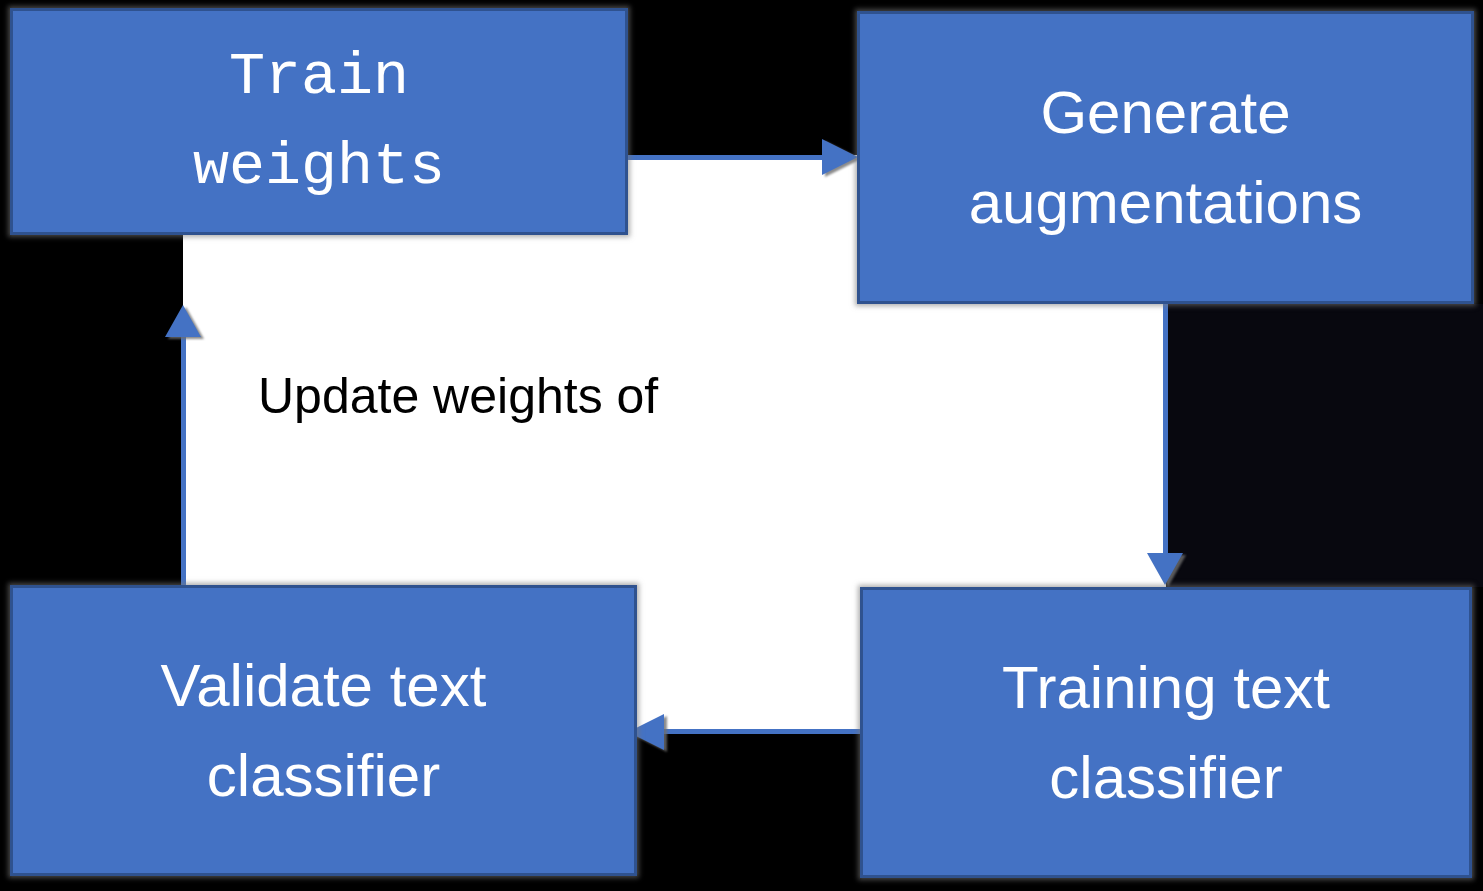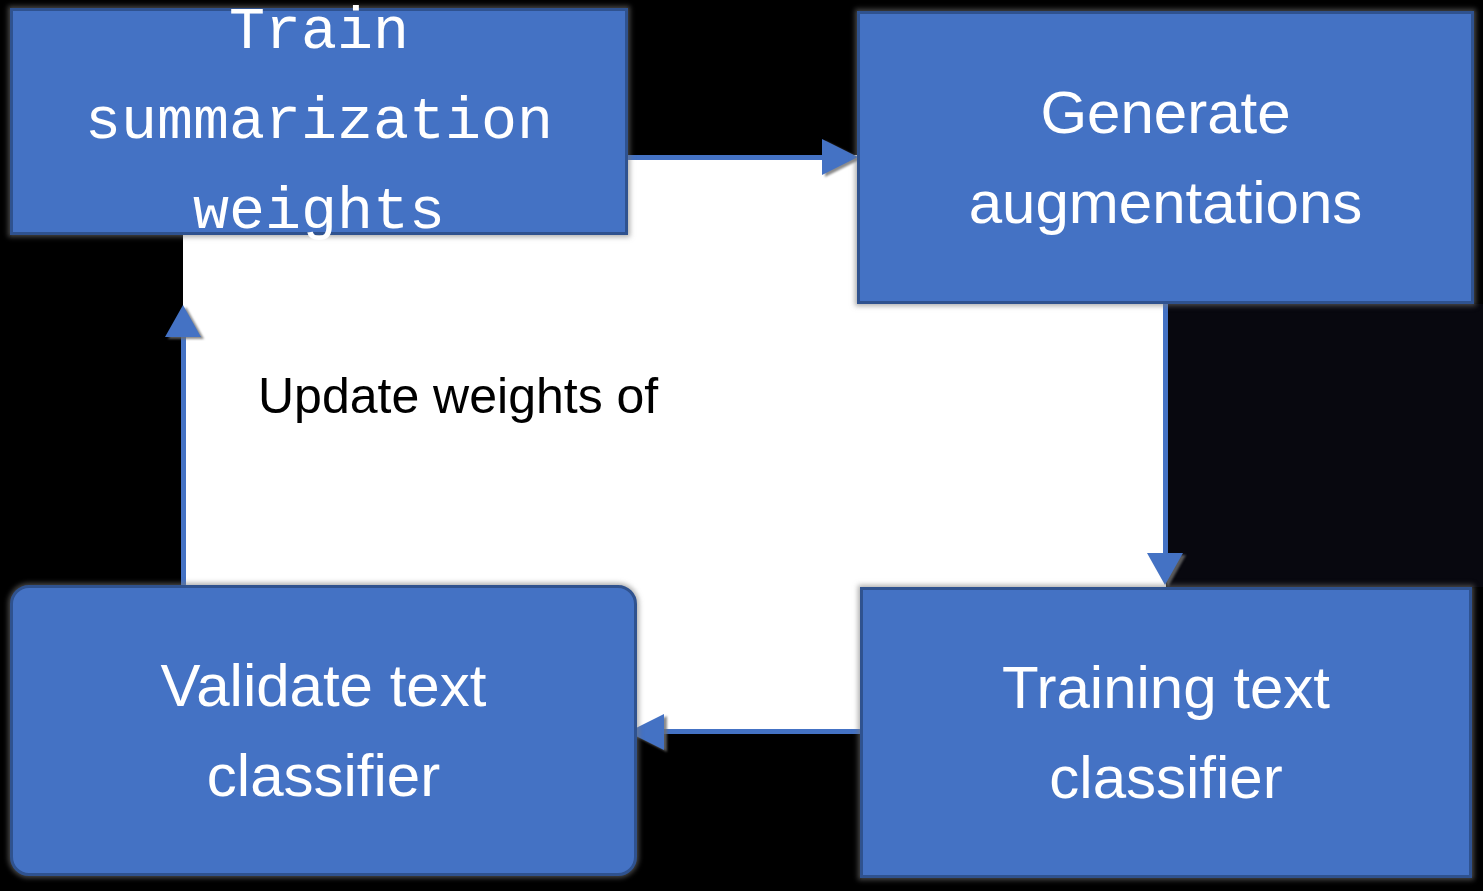--- a/index.html
+++ b/index.html
@@ -42,21 +42,21 @@
     justify-content: center;
     color: #ffffff;
     font-size: 60px;
     line-height: 90px;
     text-align: center;
     box-sizing: border-box;
   }
   .node-tl { left: 10px;  top: 8px;   width: 618px; height: 227px; font-family: Liberation Mono, monospace; }
   .node-tr { left: 857px; top: 11px;  width: 617px; height: 293px; text-align: right; }
   .node-br { left: 860px; top: 587px; width: 612px; height: 291px; text-align: right; }
-  .node-bl { left: 10px;  top: 585px; width: 627px; height: 291px; border-radius: 19px; }
+  .node-bl { left: 10px;  top: 585px; width: 627px; height: 291px; }
   .center-label {
     position: absolute;
     left: 258px;
     top: 352px;
     color: #000000;
     font-size: 50px;
     line-height: 88px;
     text-align: left;
     white-space: nowrap;
   }
@@ -115,21 +115,20 @@
   <div class="head head-down"></div>
 
   <div class="shaft shaft-bottom"></div>
   <div class="head head-left"></div>
 
   <div class="shaft shaft-left"></div>
   <div class="head head-up"></div>
 
   <div class="node node-tl">
     <div>Train</div>
-    <div>summarization</div>
     <div>weights</div>
   </div>
 
   <div class="node node-tr">
     <div>Generate</div>
     <div>augmentations</div>
   </div>
 
   <div class="node node-br">
     <div>Training text</div>

